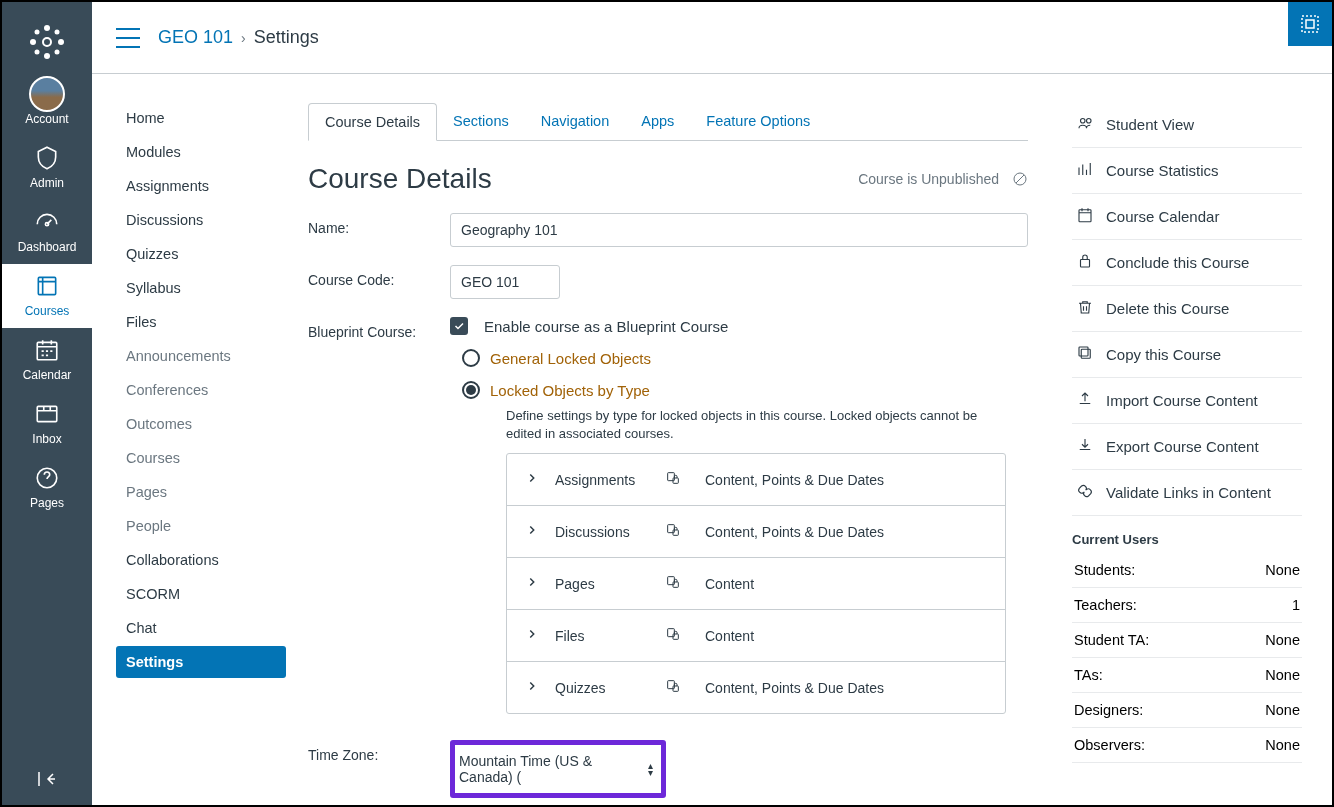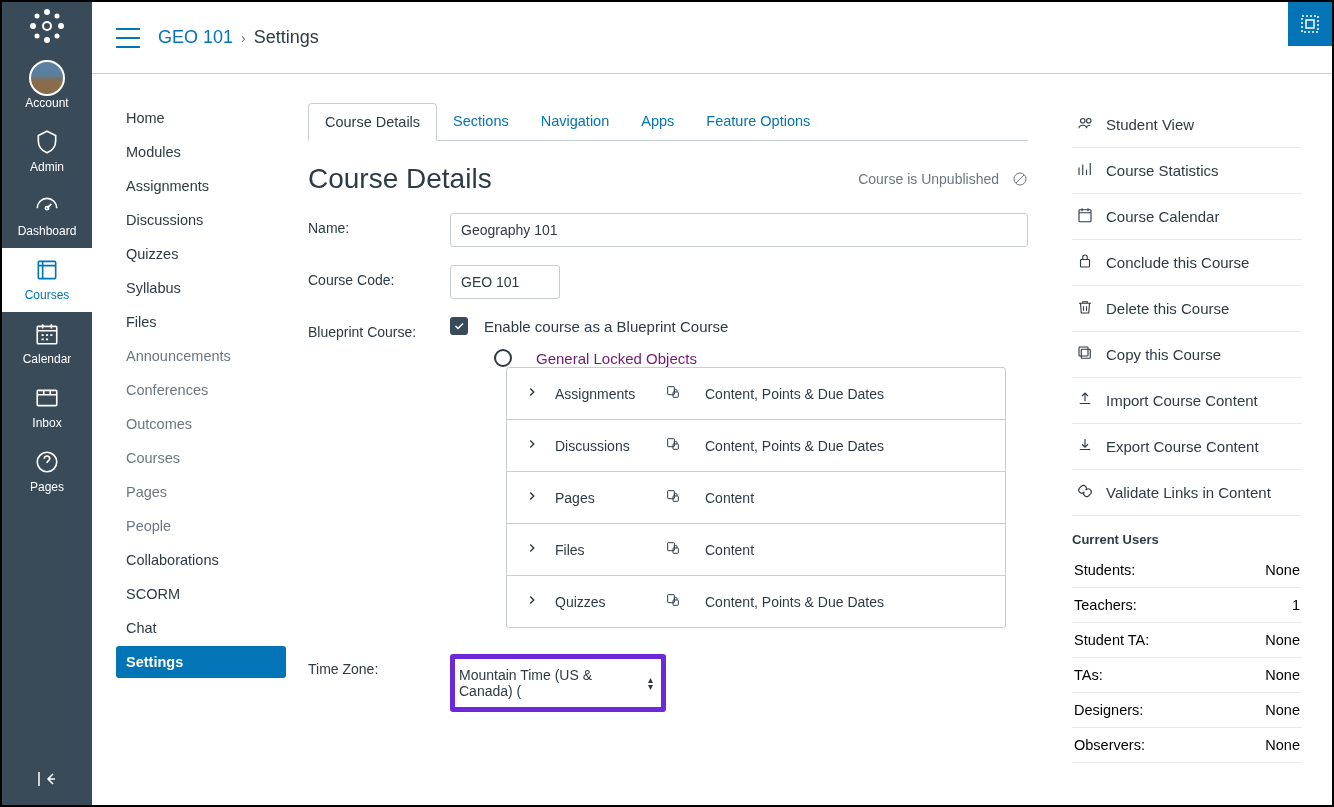--- a/index.html
+++ b/index.html
@@ -1,17 +1,17 @@
 <!DOCTYPE html>
 <html><head>
 <meta charset="utf-8">
 <style>
 *{box-sizing:border-box;margin:0;padding:0;font-family:"Helvetica Neue",Helvetica,Arial,sans-serif}
 body{width:1334px;height:807px;background:#fff;position:relative;border:2px solid #000;overflow:hidden}
-.global-nav{position:absolute;left:0;top:0;width:90px;height:100%;background:#394B58;display:flex;flex-direction:column;align-items:center;padding-top:4px}
+.global-nav{position:absolute;left:0;top:0;width:90px;height:100%;background:#394B58;display:flex;flex-direction:column;align-items:center;padding-top:20px}
 .global-nav .logo{width:40px;height:40px;margin-bottom:10px;position:relative}
 .global-nav .logo svg{fill:#fff}
 .global-nav .nav-item{width:90px;padding:8px 0 10px;display:flex;flex-direction:column;align-items:center;cursor:pointer;color:#fff;font-size:12px}
 .global-nav .nav-item.active{background:#fff;color:#0374B5}
 .global-nav .nav-item.below{background:#394B58}
 .global-nav .nav-item .icon{height:28px;display:flex;align-items:center;justify-content:center;margin-bottom:4px}
 .global-nav .nav-item .icon svg{width:26px;height:26px;stroke:#fff;fill:none}
 .global-nav .nav-item.active .icon svg{stroke:#0374B5}
 .global-nav .avatar{width:36px;height:36px;border-radius:50%;background:linear-gradient(to bottom,#5a7fa0 40%,#8a6b4a 60%);border:2px solid #fff}
 .global-nav .collapse{position:absolute;bottom:8px;left:0;width:90px;height:36px;display:flex;align-items:center;justify-content:center;cursor:pointer}
@@ -36,21 +36,21 @@
 .heading-row{display:flex;justify-content:space-between;align-items:center;margin:22px 0 18px}
 .heading-row h1{font-size:28px;font-weight:400;color:#2D3B45}
 .heading-row .status{font-size:14px;color:#6B7780;display:flex;align-items:center;gap:13px}
 .form-row{display:flex;align-items:flex-start;margin-bottom:18px}
 .form-row .label{width:142px;font-size:14px;color:#2D3B45;padding-top:7px}
 .form-row .control{flex:1}
 .text-input{border:1px solid #C7CDD1;border-radius:3px;padding:8px 10px;font-size:14px;color:#2D3B45;min-width:160px}
 .checkbox-row{display:flex;align-items:center;gap:16px;font-size:15px;color:#2D3B45}
 .checkbox{width:18px;height:18px;border-radius:3px;background:#394B58;display:flex;align-items:center;justify-content:center}
 .checkbox svg{stroke:#fff;fill:none}
-.radio-row{display:flex;align-items:center;gap:24px;font-size:15px;color:#701a75;margin-top:14px;margin-left:44px}
+.radio-row{display:flex;align-items:center;gap:10px;font-size:15px;color:#a16207;margin-top:14px;margin-left:12px}
 .radio{width:18px;height:18px;border:2px solid #2D3B45;border-radius:50%;display:flex;align-items:center;justify-content:center}
 .radio.checked::after{content:"";width:10px;height:10px;background:#2D3B45;border-radius:50%}
 .help-text{font-size:13px;color:#2D3B45;margin:8px 0 10px 56px;line-height:1.4;max-width:500px}
 .locked-table{margin-left:56px;border:1px solid #C7CDD1;border-radius:3px;width:500px}
 .locked-table .lt-row{display:flex;align-items:center;padding:16px 18px;border-bottom:1px solid #C7CDD1;font-size:14px;color:#2D3B45}
 .locked-table .lt-row:last-child{border-bottom:none}
 .lt-row .chev{width:30px}
 .lt-row .type{width:110px}
 .lt-row .lock{width:40px}
 .lt-row .desc{flex:1}
@@ -228,20 +228,25 @@
             <svg width="12" height="12" viewBox="0 0 24 24" stroke-width="3">
               <path d="M5 12l5 5L20 7"></path>
             </svg>
           </div>
         <span>Enable course as a Blueprint Course</span>
       </div>
       <div class="radio-row">
         <div class="radio"></div>
         <span>General Locked Objects</span>
       </div>
+      <div class="radio-row">
+        <div class="radio checked"></div>
+        <span>Locked Objects by Type</span>
+      </div>
+      <div class="help-text">Define settings by type for locked objects in this course. Locked objects cannot be edited in associated courses.</div>
       <div class="locked-table" id="locked-table">
           <div class="lt-row">
             <div class="chev"><svg width="14" height="14" viewBox="0 0 24 24" stroke="#2D3B45" fill="none" stroke-width="2.5">
                 <path d="M9 6l6 6-6 6"></path>
               </svg></div>
             <div class="type">Assignments</div>
             <div class="lock"><svg width="16" height="16" viewBox="0 0 24 24" stroke="#2D3B45" fill="none" stroke-width="1.5">
                 <rect x="4" y="4" width="10" height="12" rx="1"></rect>
                 <rect x="12" y="12" width="8" height="8" rx="1"></rect>
                 <path d="M14 12v-2a2 2 0 014 0v2"></path>

